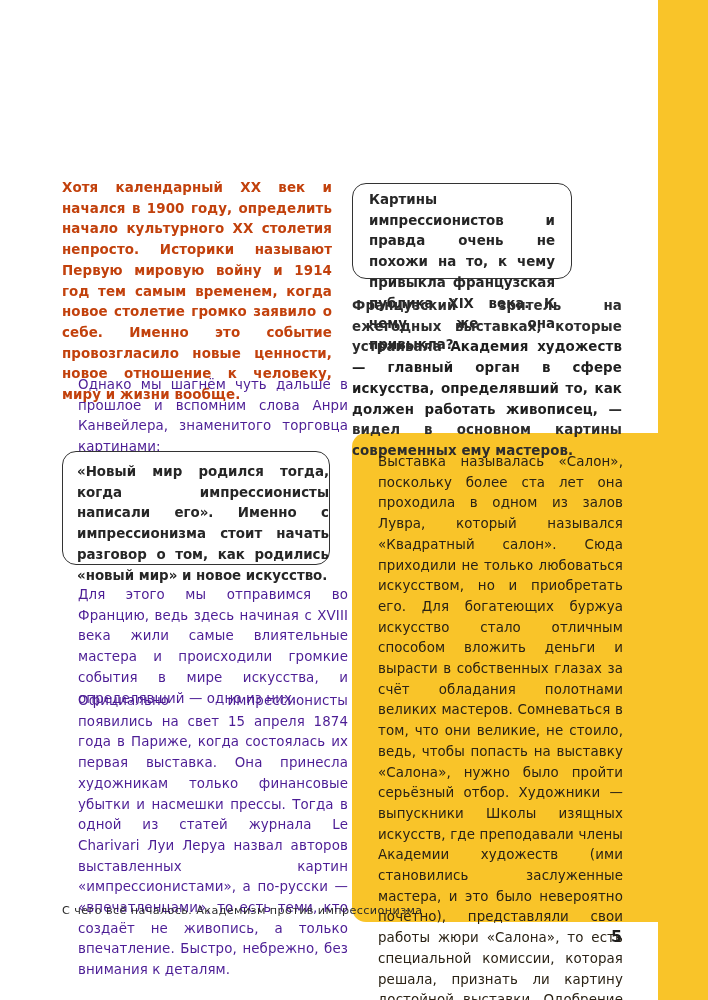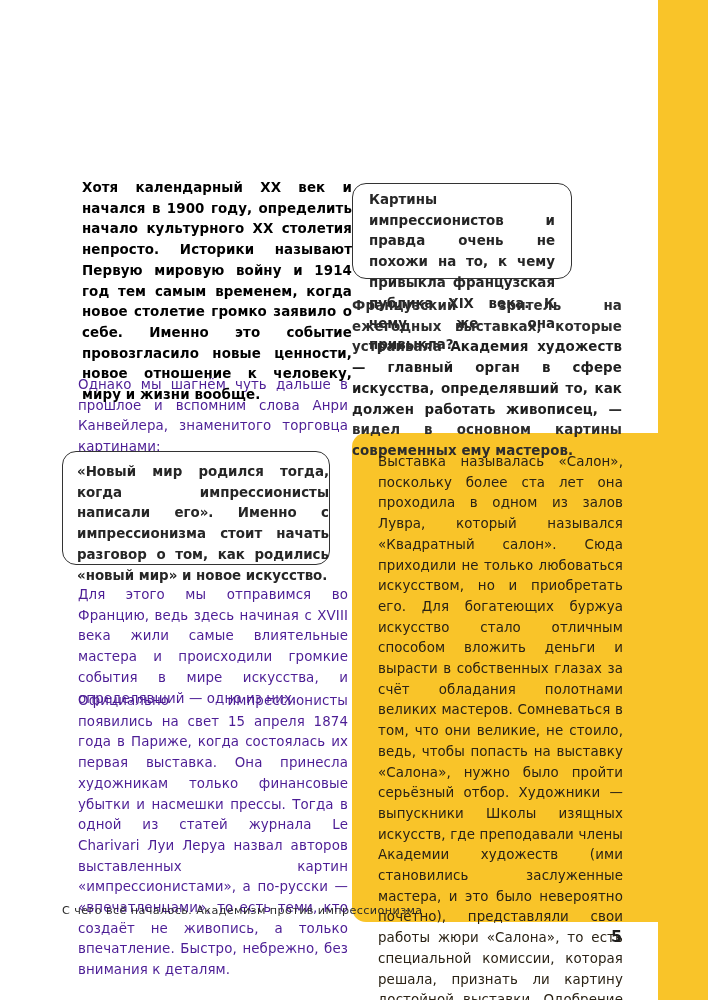--- a/index.html
+++ b/index.html
@@ -40,23 +40,22 @@
       text-align: justify;
       letter-spacing: 0.1px;
     }
     .text-block p {
       margin: 0;
     }
     .intro {
       left: 62px;
       top: 178px;
       width: 270px;
-      color: #000000;
+      color: #c2410c;
       font-weight: bold;
-      margin-left: 20px;
     }
     .para-left {
       left: 78px;
       width: 270px;
       color: #4c1d95;
     }
     .boxed {
       position: absolute;
       border: 1.5px solid #333;
       border-radius: 14px;

